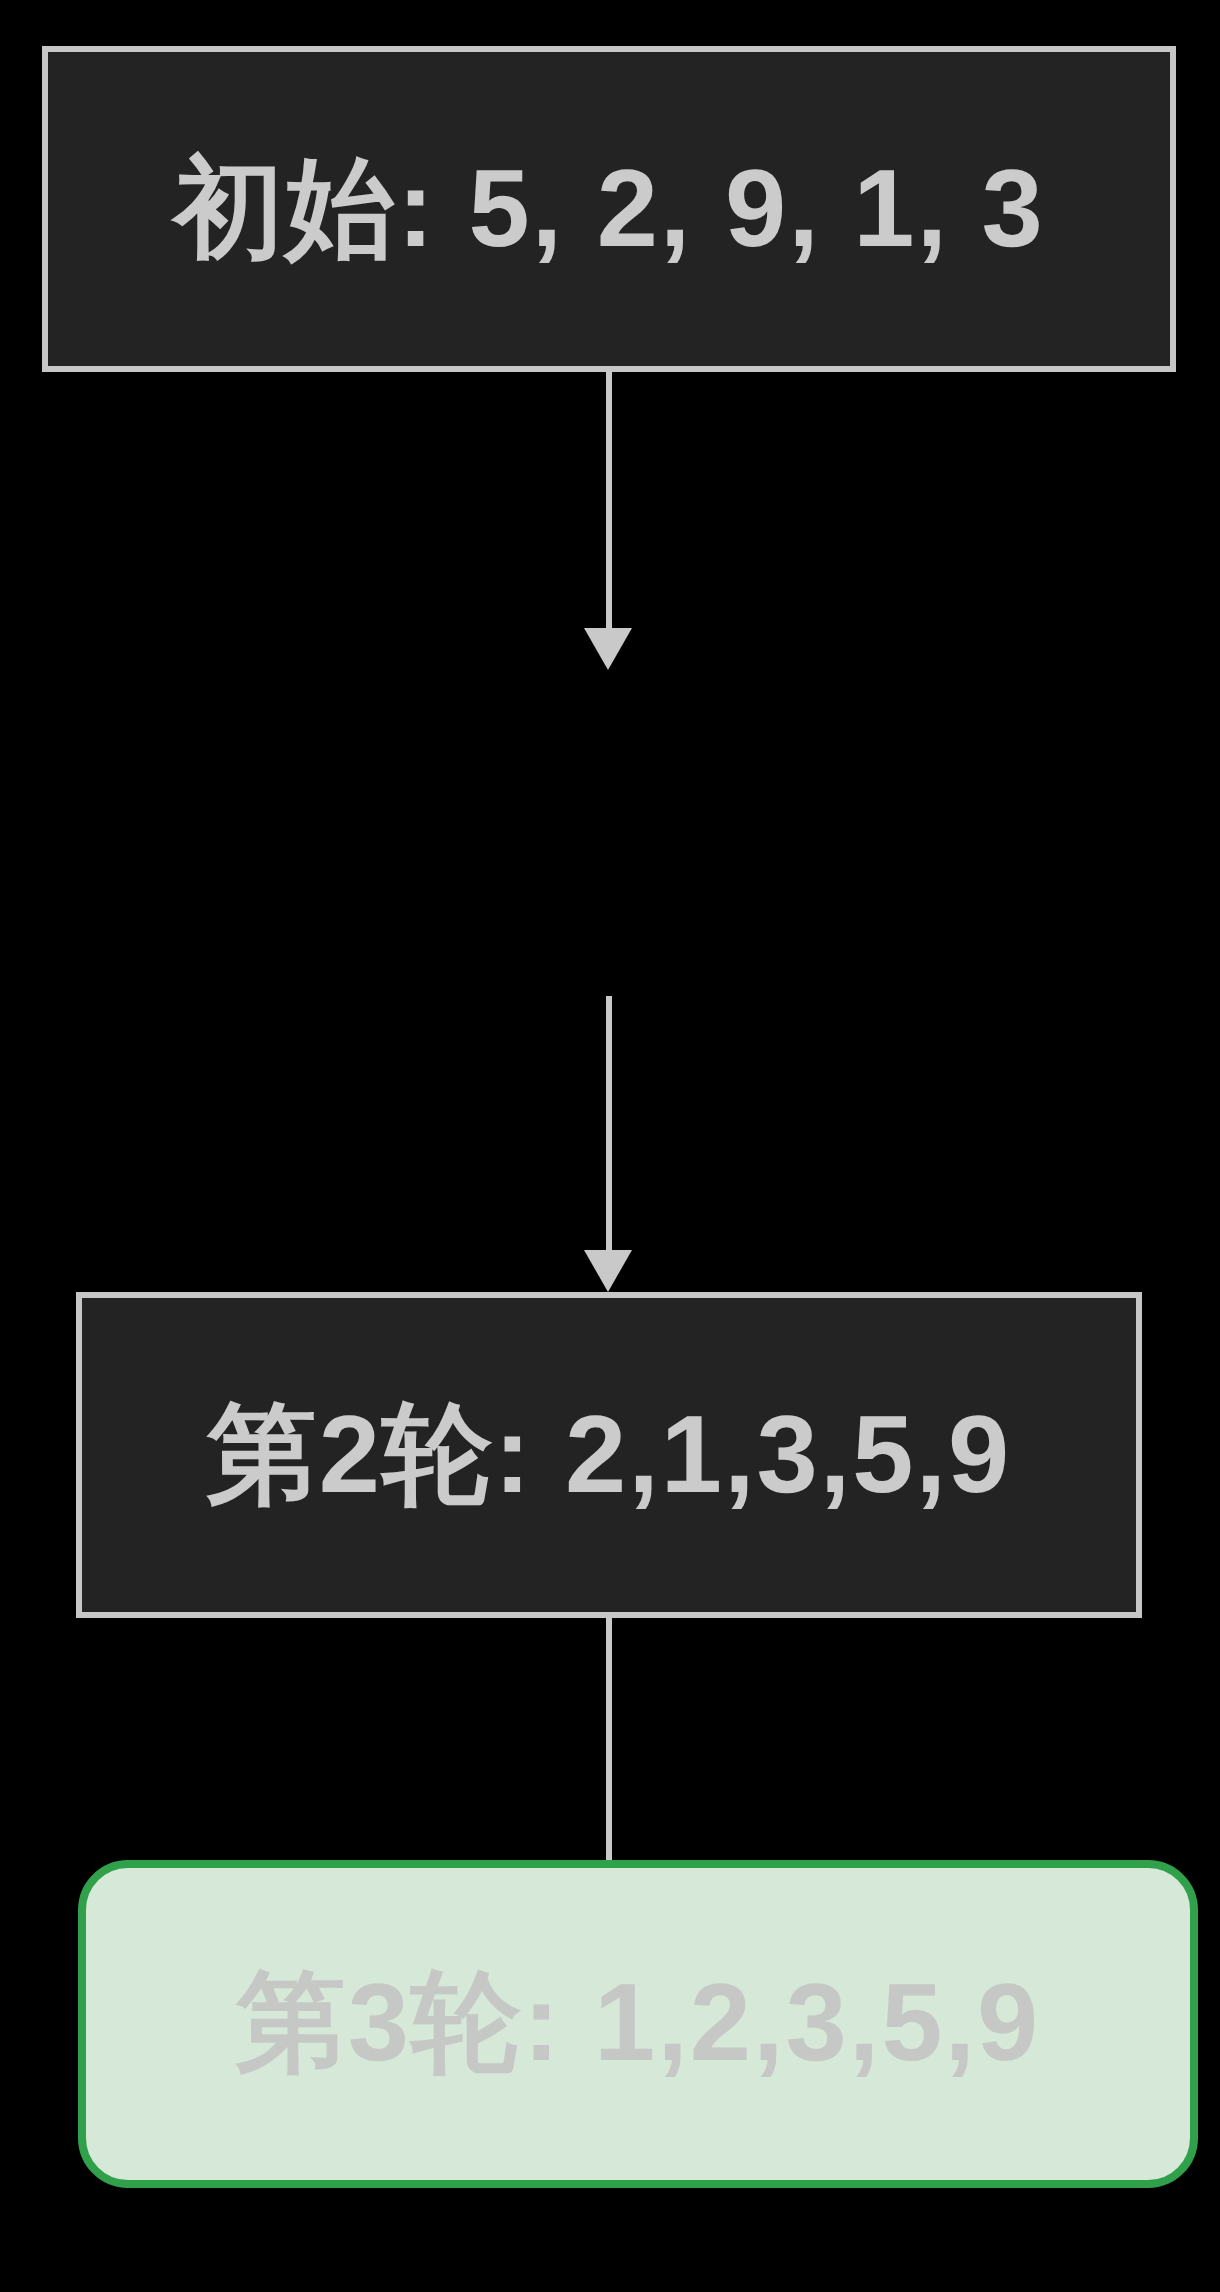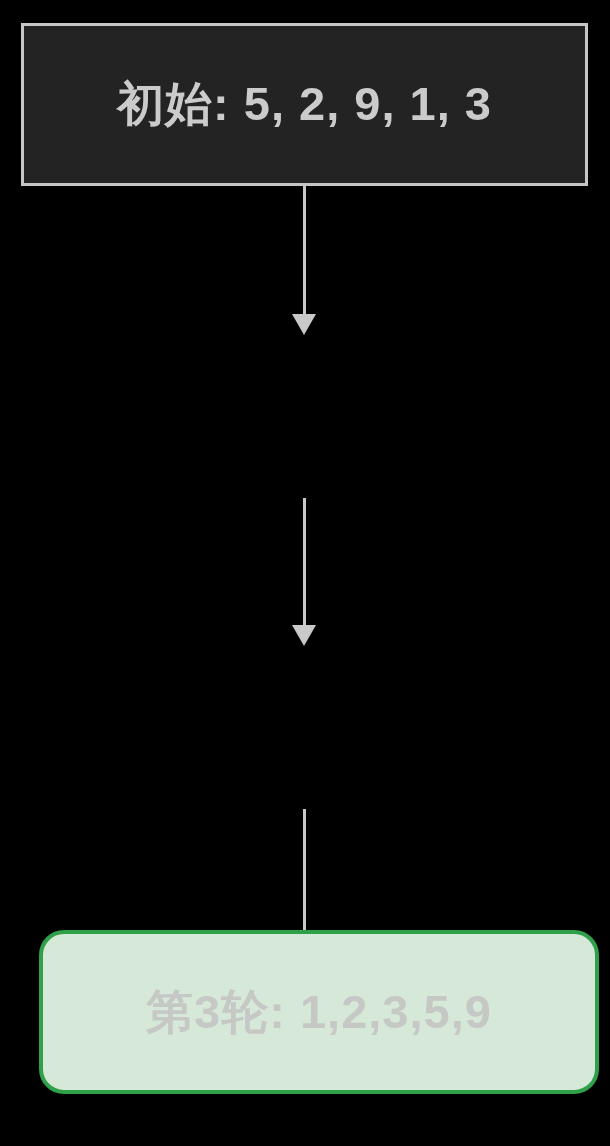--- a/index.html
+++ b/index.html
@@ -14,21 +14,21 @@
     background: #000000;
     overflow: hidden;
     font-family: "Liberation Sans", "DejaVu Sans", sans-serif;
   }
   .node {
     position: absolute;
     box-sizing: border-box;
     display: flex;
     align-items: center;
     justify-content: center;
-    font-size: 47px;
+    font-size: 55px;
     font-weight: 600;
     letter-spacing: 1px;
     white-space: nowrap;
   }
   .node.dark {
     background: #232323;
     border: 3px solid #c6c6c6;
     color: #cbcbcb;
   }
   .node.result {
@@ -73,20 +73,23 @@
     <span>初始: 5, 2, 9, 1, 3</span>
   </div>
 
   <div class="edge-line e1"></div>
   <div class="edge-head h1"></div>
 
 
   <div class="edge-line e2"></div>
   <div class="edge-head h2"></div>
 
+  <div class="node dark node-pass2">
+    <span>第2轮: 2,1,3,5,9</span>
+  </div>
 
   <div class="edge-line e3"></div>
   <div class="edge-head h3"></div>
 
   <div class="node result node-pass3">
     <span>第3轮: 1,2,3,5,9</span>
   </div>
 
 </div>
 

